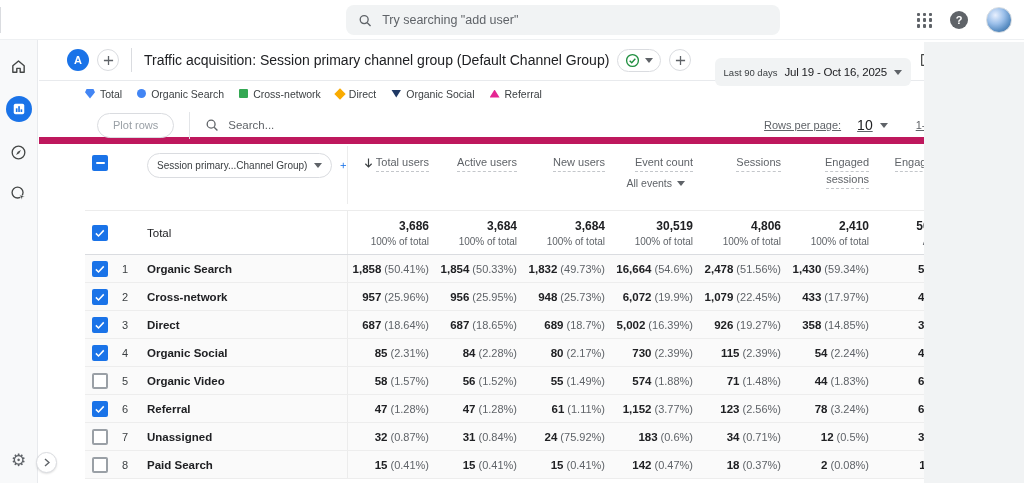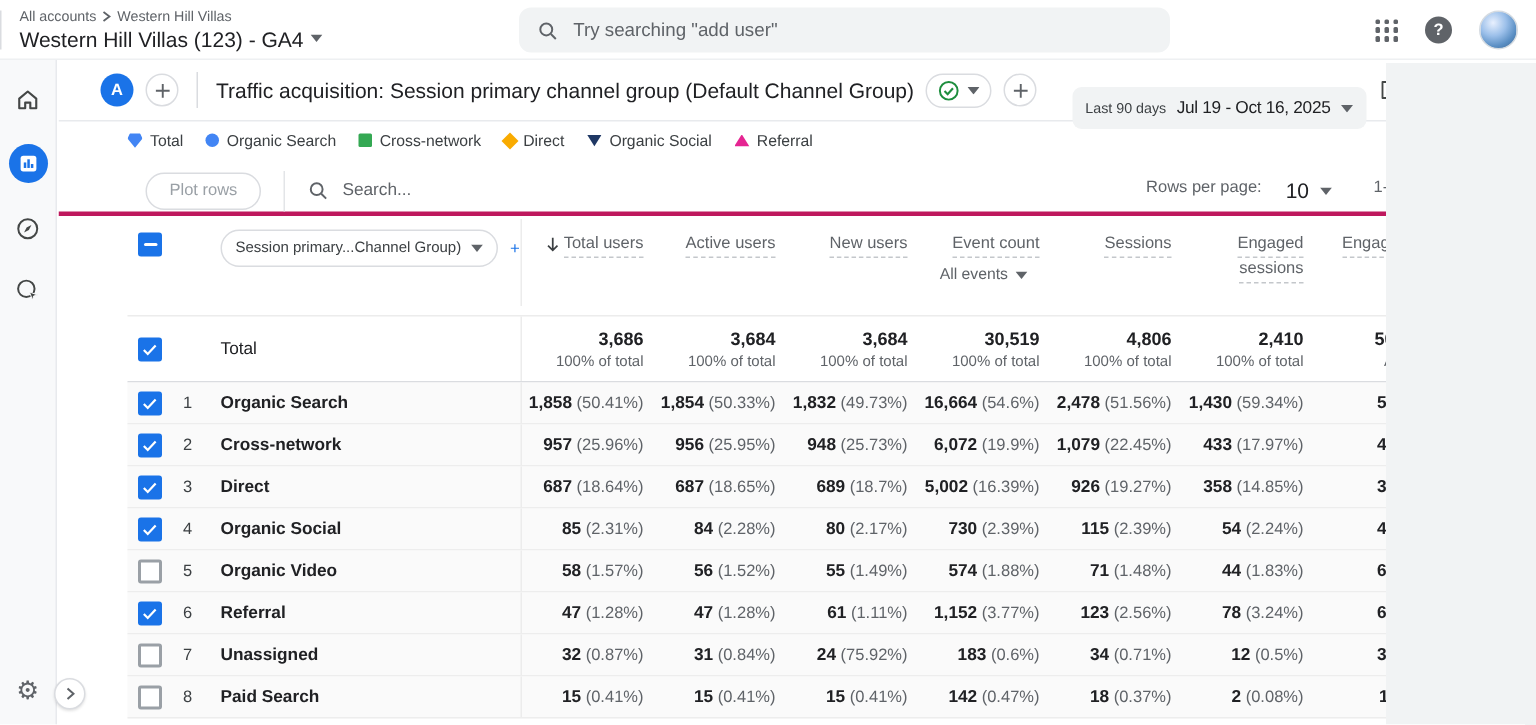--- a/index.html
+++ b/index.html
@@ -78,29 +78,29 @@
   .mk { width:9px; height:9px; flex:none; }
   .mk-circle { border-radius:50%; }
   .mk-square { border-radius:1px; }
   .mk-diamond { width:8px; height:8px; transform:rotate(45deg); }
   .mk-triangle-down { width:10px; height:8px; clip-path:polygon(0 0,100% 0,50% 100%); }
   .mk-triangle-up { width:10px; height:8px; clip-path:polygon(50% 0,100% 100%,0 100%); }
   .mk-pentagon { width:10px; height:10px; clip-path:polygon(50% 100%,0 38%,18% 0,82% 0,100% 38%); }
 
   
   .controls { margin-top:9px; height:31px; display:flex; align-items:center; padding-left:58px;
-              border-bottom:3px solid #be185d; width:924px; }
+              border-bottom:7px solid #be185d; width:924px; }
   .plot-btn { height:25px; padding:0 15px; border:1px solid #dadce0; border-radius:13px; font-size:11px;
               color:#9aa0a6; background:#fff; display:flex; align-items:center; font-family:inherit; }
   .ctrl-vdiv { width:1px; height:27px; background:#e3e5e8; margin:0 15px; }
   .tsearch { display:flex; align-items:center; gap:9px; color:#5f6368; }
   .tsearch input { border:none; outline:none; background:transparent; font-size:11.5px; width:180px;
                    font-family:inherit; color:#202124; }
   .tsearch input::placeholder { color:#5f6368; }
-  .ctrl-right { margin-left:auto; display:flex; font-size:11px; color:#5f6368; padding-right:10px; }
+  .ctrl-right { margin-left:auto; display:flex; align-items:center; font-size:11px; color:#5f6368; padding-right:10px;text-decoration:underline; }
   .rpp-value { margin-left:16px; color:#202124; font-size:14px; display:flex; align-items:center; gap:7px; }
   .pagination { margin-left:28px; }
 
   
   .table { margin-left:46px; width:878px; margin-top:2px; }
   .t-row { display:grid; grid-template-columns:34px 28px 200px repeat(7,88px); align-items:center; position:relative; }
   .t-row::before { content:""; position:absolute; left:262px; top:0; bottom:0; width:1px; background:#ececec; }
   .t-head { height:64px; align-items:start; padding-top:9px; }
   .t-head::before { top:0; bottom:6px; }
   .cbwrap { display:flex; align-items:center; }
@@ -128,35 +128,20 @@
   .vc { text-align:right; padding-right:6px; font-size:11.5px; white-space:nowrap; }
   .vc .main { font-weight:bold; color:#202124; }
   .vc .pct { color:#5f6368; margin-left:3px; font-size:11px; }
   .caret { flex:none; }
 </style>
 </head>
 <body>
 
 <header class="topbar">
   <span class="topbar-vdiv"></span>
-  <div class="account">
-    <span class="crumb">
-      <span>All accounts</span>
-      <svg width="6" height="8" viewBox="0 0 6 8">
-          <path d="M1 1 L5 4 L1 7" stroke="#5f6368" fill="none" stroke-width="1.2"></path>
-        </svg>
-      <span>Western Hill Villas</span>
-    </span>
-    <span class="prop">
-      <span>Western Hill Villas (123) - GA4</span>
-      <svg class="caret" width="8" height="5" viewBox="0 0 8 5">
-          <path d="M0 0 L8 0 L4 5 Z" fill="#5f6368"></path>
-        </svg>
-    </span>
-  </div>
   <div class="gsearch">
     <svg width="15" height="15" viewBox="0 0 16 16">
         <circle cx="7" cy="7" r="4.5" fill="none" stroke="currentColor" stroke-width="1.5"></circle>
         <path d="M10.5 10.5 L14.2 14.2" stroke="currentColor" stroke-width="1.5"></path>
       </svg>
     <input type="text" placeholder="Try searching &quot;add user&quot;" style="">
   </div>
   <div class="top-right">
     <span class="apps-grid">
         <i></i>

